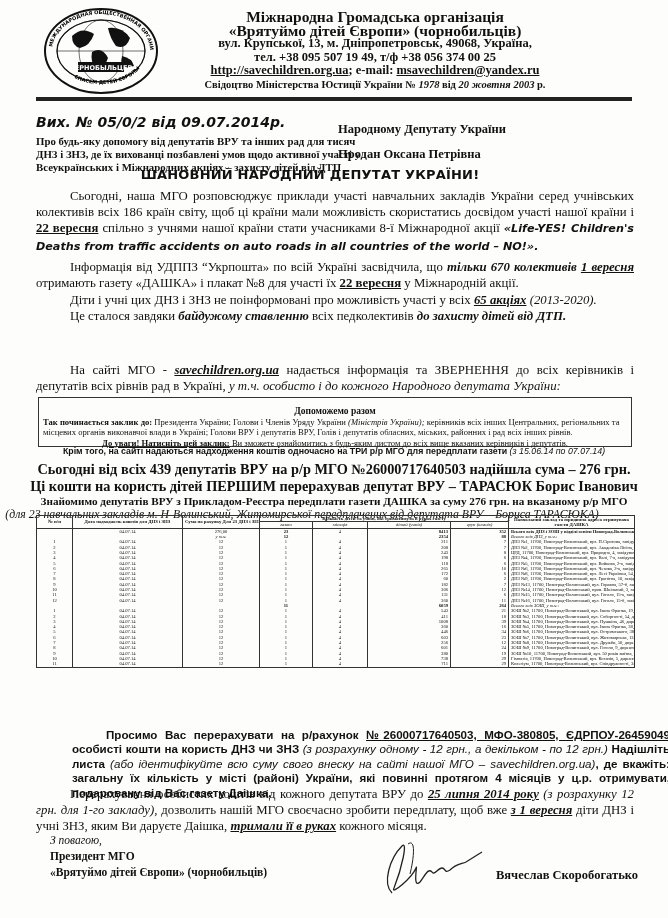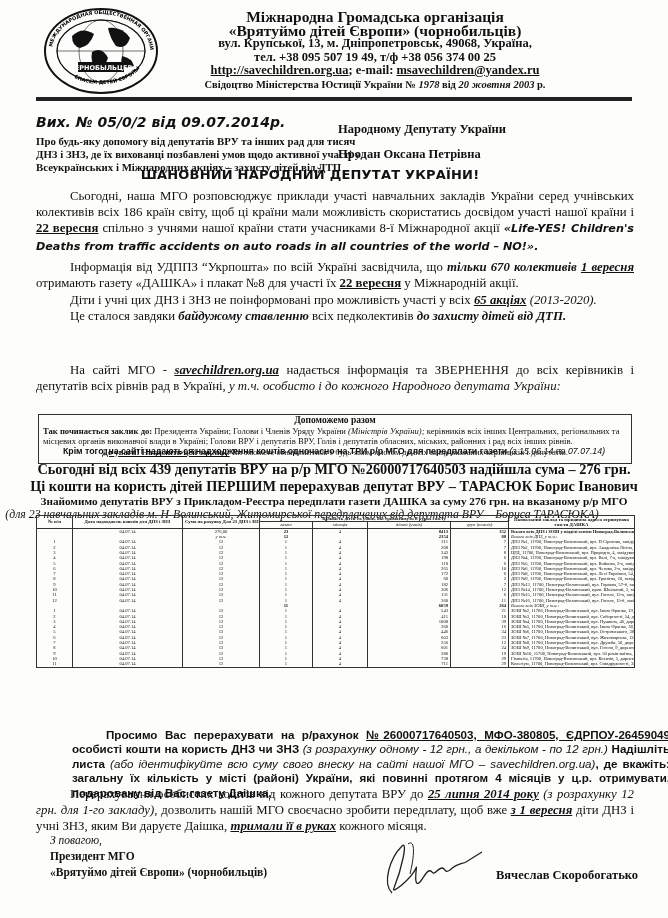--- a/index.html
+++ b/index.html
@@ -18,21 +18,21 @@
   .rule { left:36px; top:97px; width:596px; height:4px; background:#222; }
   
   .ref { left:36px; top:114px; font-family:"DejaVu Sans", sans-serif; font-weight:bold; font-style:italic; font-size:14px; }
   .about { left:36px; top:135px; width:330px; font-size:10.8px; font-weight:bold; line-height:13px; }
   .addressee { left:338px; top:117px; font-size:12.5px; font-weight:bold; line-height:25px; }
   .salut { left:0; top:167px; width:620px; text-align:center; font-family:"DejaVu Sans", sans-serif; font-weight:bold; font-size:13px; letter-spacing:0.2px; }
   .para { left:36px; width:598px; font-size:12.8px; line-height:16.2px; text-align:justify; }
   .ind { text-indent:34px; }
   .en { font-family:"DejaVu Sans", sans-serif; font-style:italic; font-weight:bold; font-size:11.2px; }
   
-  .box { left:38px; top:414px; width:594px; height:50px; border:1.5px solid #333; font-size:8.6px; line-height:10.5px; padding:0 4px; box-sizing:border-box; }
+  .box { left:38px; top:397px; width:594px; height:50px; border:1.5px solid #333; font-size:8.6px; line-height:10.5px; padding:8px 4px; box-sizing:border-box; }
   .box .bt { text-align:center; font-weight:bold; font-size:9.5px; }
   .box .bh { text-align:center; font-weight:bold; font-size:10.3px; text-decoration:underline; }
   .box .bc { text-align:center; }
   .note { left:0; top:446px; width:668px; text-align:center; font-family:"Liberation Sans", sans-serif; font-weight:bold; font-size:8.8px; }
   .big { left:0; width:668px; text-align:center; font-size:14.3px; font-weight:bold; }
   .mid { left:0; width:668px; text-align:center; font-size:11.2px; font-weight:bold; }
   .midi { left:0; width:604px; text-align:center; font-size:11.8px; font-style:italic; }
   
   table.reg { position:absolute; left:36px; top:515px; width:598px; border-collapse:collapse; font-size:4.6px; line-height:5.3px; table-layout:fixed; }
   table.reg th, table.reg td { border-left:1px solid #333; border-right:1px solid #333; padding:0 2px; vertical-align:top; white-space:nowrap; overflow:hidden; }

